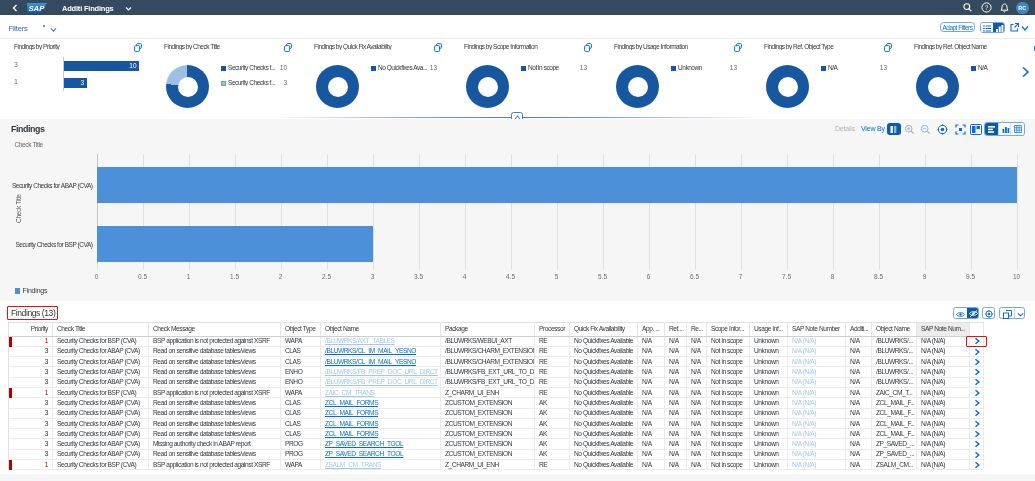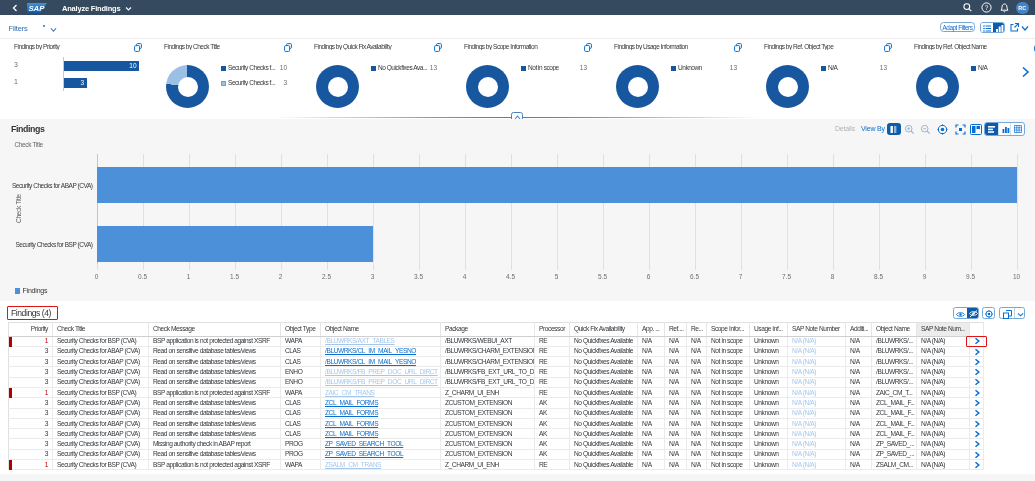--- a/index.html
+++ b/index.html
@@ -15,21 +15,21 @@
 <svg class="ab" style="left:27px;top:2.5px" width="20" height="10" viewBox="0 0 20 10">
         <defs>
           <linearGradient id="sapg" x1="0" y1="0" x2="0" y2="1">
             <stop offset="0" stop-color="#3f95d9"></stop>
             <stop offset="1" stop-color="#1158a8"></stop>
           </linearGradient>
         </defs>
         <polygon points="0,0 20,0 13.2,10 0,10" fill="url(#sapg)"></polygon>
         <text x="1.4" y="7.8" font-size="7.8" font-weight="bold" font-style="italic" fill="#fff" font-family="Liberation Sans">SAP</text>
       </svg>
-<div class="ab" style="left:62px;top:4px;color:#fff;font-size:7.5px;letter-spacing:-0.2px;font-weight:bold">Analyze Findings</div>
+<div class="ab" style="left:62px;top:4px;color:#fff;font-size:7.5px;letter-spacing:-0.2px;font-weight:bold">Additi Findings</div>
 <svg class="ab" style="left:125px;top:5.5px" width="7" height="6" viewBox="0 0 7 6">
         <path d="M1 1.5 L3.5 4 L6 1.5" stroke="#fff" stroke-width="1.1" fill="none"></path>
       </svg>
 <svg class="ab" style="left:962px;top:2px" width="11" height="11" viewBox="0 0 11 11">
         <circle cx="4.8" cy="4.6" r="2.9" stroke="#fff" stroke-width="1.1" fill="none"></circle>
         <path d="M7 6.8 L9.3 9.1" stroke="#fff" stroke-width="1.2"></path>
       </svg>
 <svg class="ab" style="left:981px;top:2px" width="11" height="11" viewBox="0 0 11 11">
         <circle cx="5.5" cy="5.5" r="4.6" stroke="#fff" stroke-width="1" fill="none"></circle>
         <text x="3.7" y="8" font-size="6.5" fill="#fff" font-family="Liberation Sans">?</text>
@@ -252,21 +252,21 @@
 <div class="ab" style="left:1016.5px;top:154px;width:1px;height:116px;background:#e0e0e0"></div>
 <div class="ab" style="left:1006.5px;top:273px;width:20px;text-align:center;color:#6a6d70;font-size:6.5px">10</div>
 <div class="ab" style="left:96.5px;top:154px;width:1px;height:110px;background:#c5c5c5"></div>
 <div class="ab" style="left:97px;top:166.5px;width:919.5px;height:36.5px;background:#4b90d9"></div>
 <div class="ab" style="left:97px;top:225.5px;width:276px;height:36.5px;background:#4b90d9"></div>
 <div class="ab" style="right:942.5px;top:181.5px;text-align:right;color:#32363a;font-size:6.5px;letter-spacing:-0.45px;white-space:nowrap">Security Checks for ABAP (CVA)</div>
 <div class="ab" style="right:942.5px;top:240.5px;text-align:right;color:#32363a;font-size:6.5px;letter-spacing:-0.45px;white-space:nowrap">Security Checks for BSP (CVA)</div>
 <div class="ab" style="left:-12px;top:205px;width:60px;text-align:center;color:#595959;font-size:6.5px;letter-spacing:-0.3px;transform:rotate(-90deg)">Check Title</div>
 <div class="ab" style="left:14.5px;top:288px;width:5.5px;height:5.5px;background:#4b90d9"></div>
 <div class="ab" style="left:22.5px;top:286.5px;color:#32363a;font-size:7px;letter-spacing:-0.2px">Findings</div>
-<div class="ab" style="left:11px;top:307.5px;color:#32363a;font-size:8.6px;letter-spacing:-0.45px">Findings (4)</div>
+<div class="ab" style="left:11px;top:307.5px;color:#32363a;font-size:8.6px;letter-spacing:-0.45px">Findings (13)</div>
 <div class="ab" style="left:6.5px;top:306px;width:51.5px;height:14px;border:1.8px solid #e01414;border-radius:1px"></div>
 <div class="ab" style="left:952.5px;top:307px;width:26px;height:12px;border:1px solid #77a8d8;border-radius:2.5px;background:#fff;overflow:hidden">
       <svg class="ab" style="left:2px;top:2.7px" width="9" height="7" viewBox="0 0 9 7">
         <path d="M0.5 3.5 C2 1 7 1 8.5 3.5 C7 6 2 6 0.5 3.5 Z" stroke="#0a6ed1" stroke-width="0.9" fill="none"></path>
         <circle cx="4.5" cy="3.5" r="1.2" fill="#0a6ed1"></circle>
       </svg>
       <div class="ab" style="left:13px;top:0;width:13px;height:12px;background:#0b5cab">
         <svg class="ab" style="left:2px;top:2.2px" width="9" height="8" viewBox="0 0 9 8">
           <path d="M0.5 3.5 C2 1 7 1 8.5 3.5 C7 6 2 6 0.5 3.5 Z" stroke="#fff" stroke-width="0.9" fill="none"></path>
           <circle cx="4.5" cy="3.5" r="1.2" fill="#fff"></circle>

